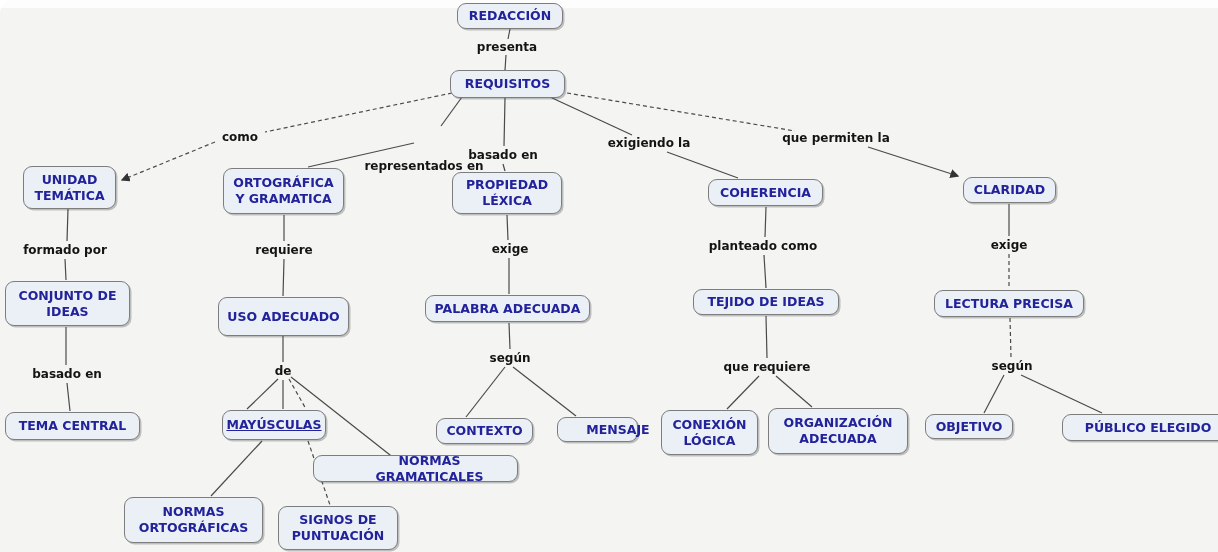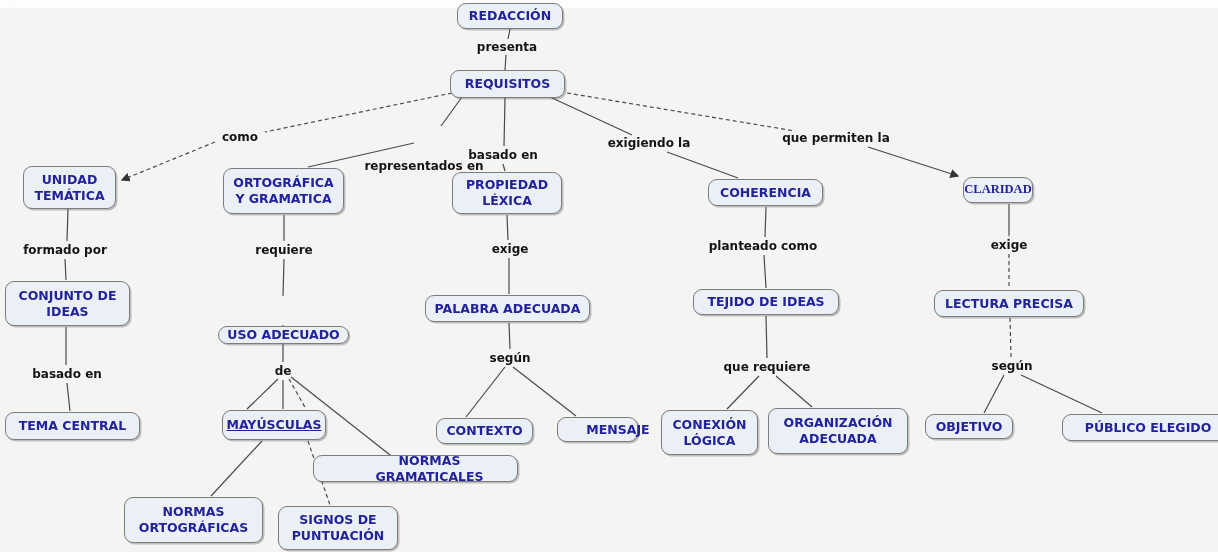--- a/index.html
+++ b/index.html
@@ -92,24 +92,24 @@
   <div id="node-layer">
       <div class="node" style="left: 457px; top: 3px; width: 106px; height: 26px;">REDACCIÓN</div>
       <div class="node" style="left: 450px; top: 70px; width: 115px; height: 28px;">REQUISITOS</div>
       <div class="node" style="left: 23px; top: 166px; width: 93px; height: 43px;">UNIDAD
 TEMÁTICA</div>
       <div class="node" style="left: 223px; top: 168px; width: 121px; height: 46px;">ORTOGRÁFICA
 Y GRAMATICA</div>
       <div class="node" style="left: 452px; top: 172px; width: 110px; height: 42px;">PROPIEDAD
 LÉXICA</div>
       <div class="node" style="left: 708px; top: 179px; width: 115px; height: 27px;">COHERENCIA</div>
-      <div class="node" style="left: 963px; top: 177px; width: 70px; height: 26px; font-family: Liberation Serif, serif;">CLARIDAD</div>
+      <div class="node" style="left: 963px; top: 177px; width: 93px; height: 26px;">CLARIDAD</div>
       <div class="node" style="left: 5px; top: 281px; width: 125px; height: 45px;">CONJUNTO DE
 IDEAS</div>
-      <div class="node" style="left: 218px; top: 297px; width: 131px; height: 18px; margin-top: 29px;">USO ADECUADO</div>
+      <div class="node" style="left: 218px; top: 297px; width: 131px; height: 39px;">USO ADECUADO</div>
       <div class="node" style="left: 425px; top: 295px; width: 165px; height: 27px;">PALABRA ADECUADA</div>
       <div class="node" style="left: 693px; top: 289px; width: 146px; height: 26px;">TEJIDO DE IDEAS</div>
       <div class="node" style="left: 934px; top: 290px; width: 150px; height: 27px;">LECTURA PRECISA</div>
       <div class="node" style="left: 5px; top: 412px; width: 135px; height: 28px;">TEMA CENTRAL</div>
       <div class="node" style="left: 222px; top: 410px; width: 104px; height: 30px; text-decoration: underline;">MAYÚSCULAS</div>
       <div class="node" style="left: 404px; top: 418px; width: 97px; height: 26px; margin-left: 32px;">CONTEXTO</div>
       <div class="node" style="left: 557px; top: 417px; width: 81px; height: 25px; padding-left: 45px;">MENSAJE</div>
       <div class="node" style="left: 661px; top: 410px; width: 97px; height: 45px;">CONEXIÓN
 LÓGICA</div>
       <div class="node" style="left: 768px; top: 408px; width: 140px; height: 46px;">ORGANIZACIÓN

